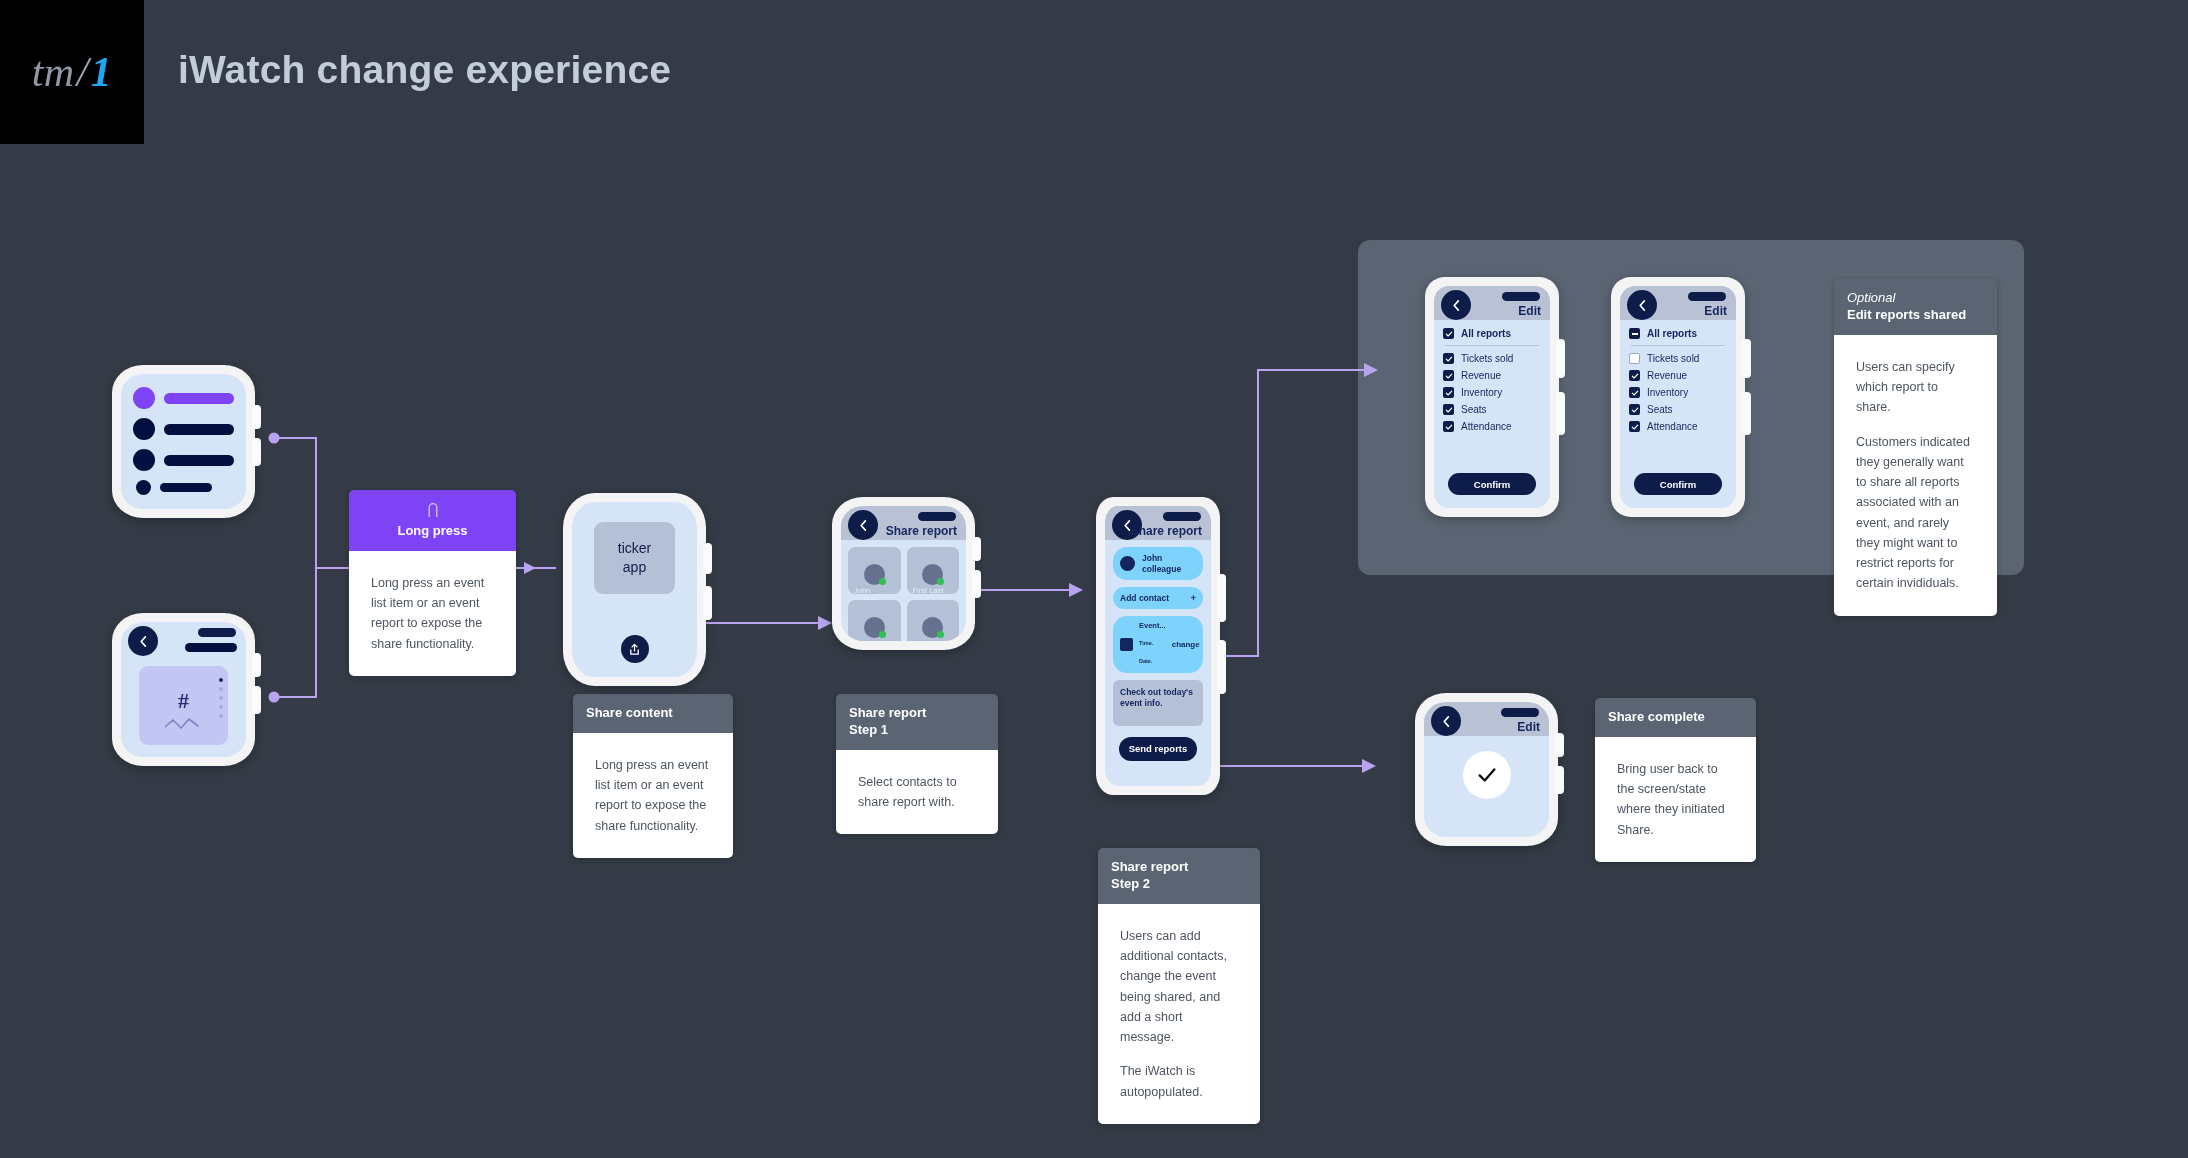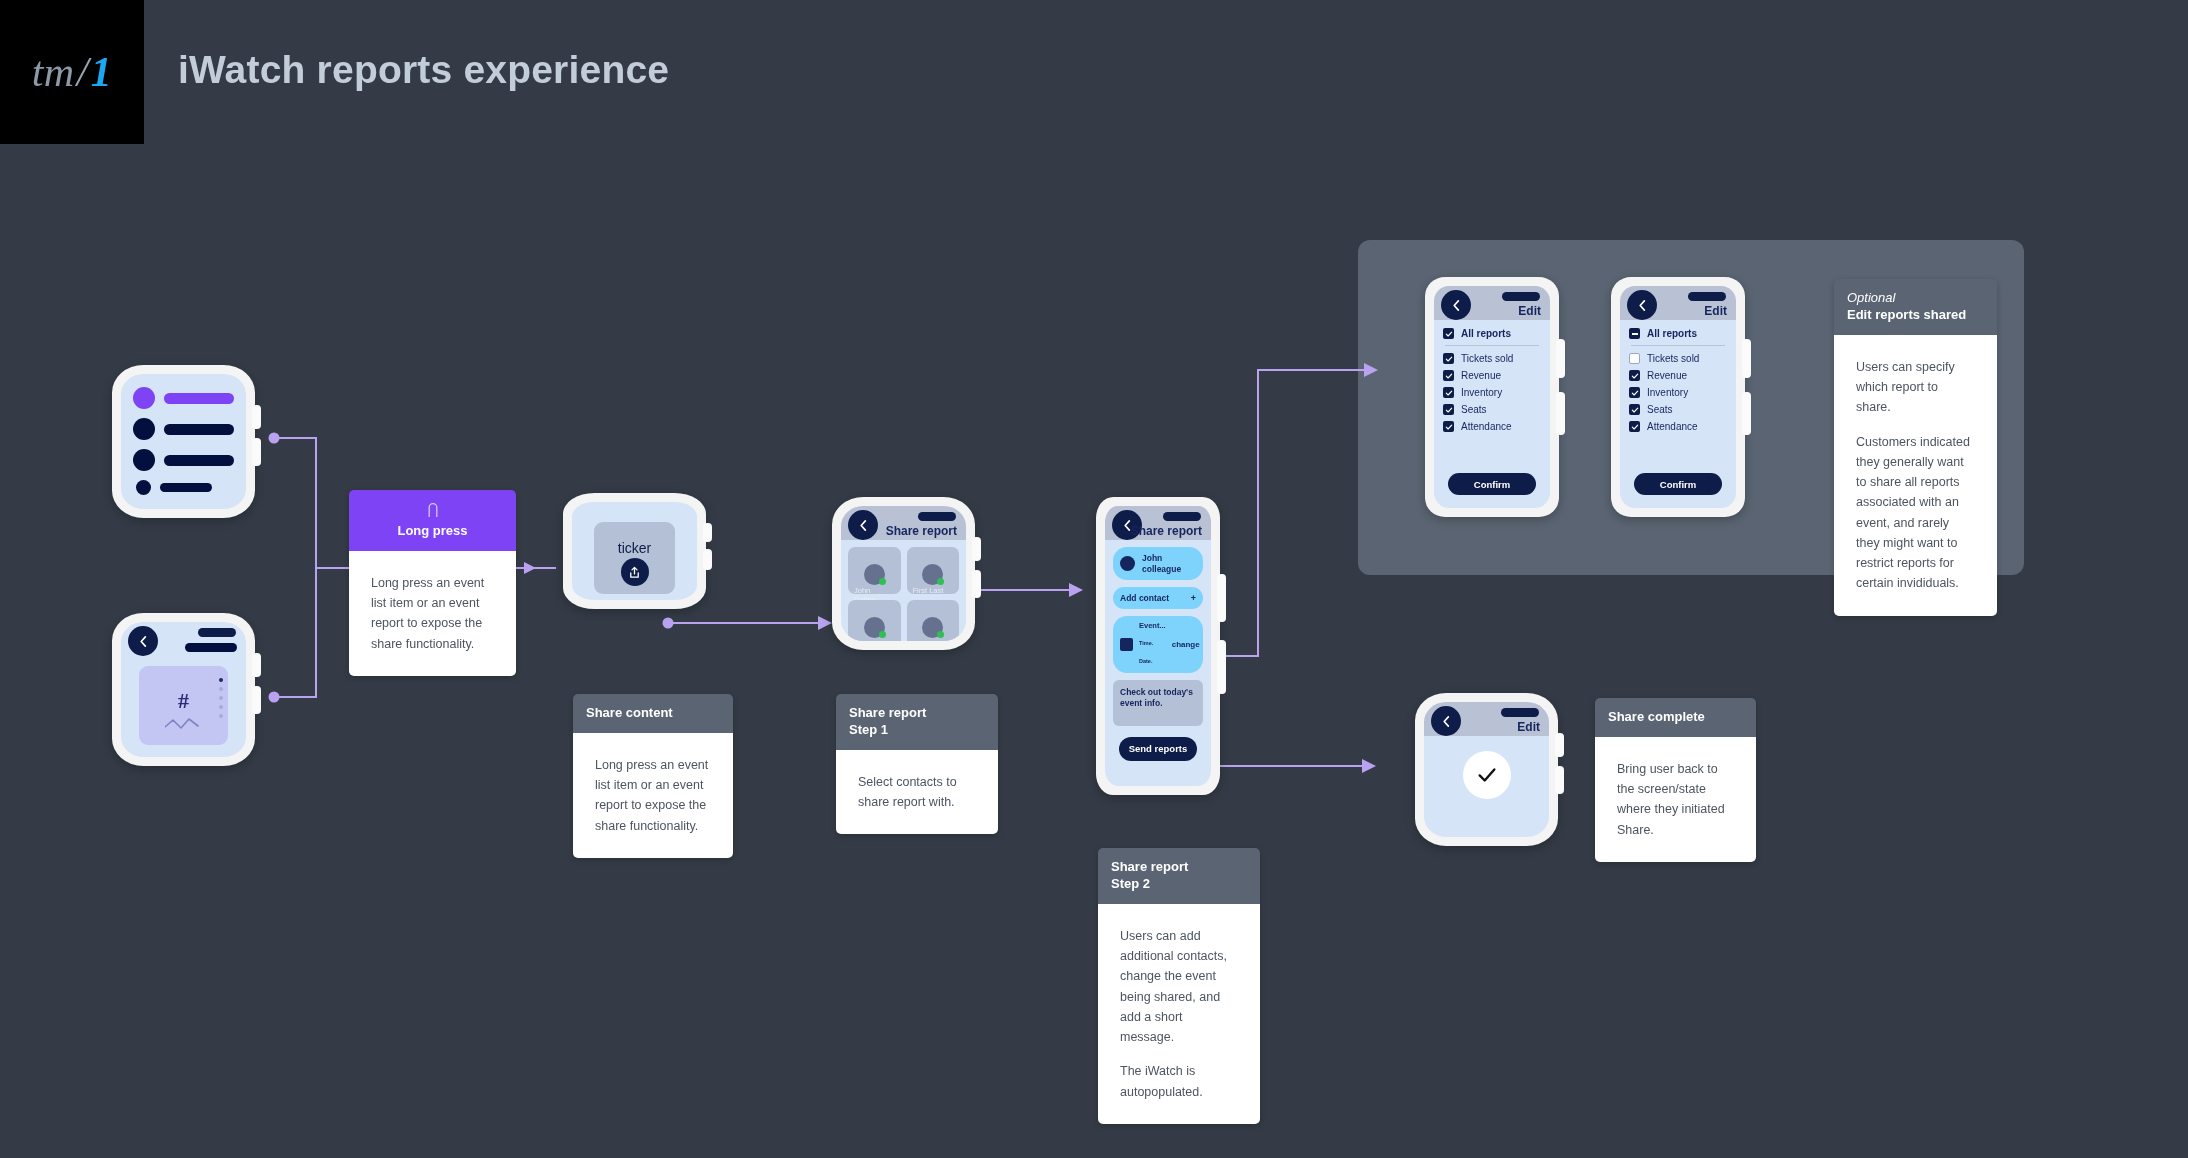--- a/index.html
+++ b/index.html
@@ -195,21 +195,21 @@
 </head>
 <body>
 
 <div id="canvas">
 
   <div class="logo-box">
     <div class="logo-text">
       <span class="logo-tm">tm</span><span class="logo-slash">/</span><span class="logo-one">1</span>
     </div>
   </div>
-  <div class="page-title">iWatch reports experience</div>
+  <div class="page-title">iWatch change experience</div>
 
   <div class="group-panel"></div>
 
   <svg class="conn" style="left:0;top:0;width:2188px;height:1158px;">
 
     <circle class="dot" cx="274" cy="438" r="5.5"></circle>
     <path d="M274 438 H316 V568 H349"></path>
 
     <circle class="dot" cx="274" cy="697" r="5.5"></circle>
     <path d="M274 697 H316 V568"></path>
@@ -297,21 +297,21 @@
       <svg class="touch-ico" viewBox="0 0 14 17">
         <path d="M3.2 16 V6.5 a3.8 3.8 0 0 1 7.6 0 V16" stroke="#d9c7ff" stroke-width="1.3" fill="none"></path>
       </svg>
       <span>Long press</span>
     </div>
     <div class="note-body">
       <p>Long press an event list item or an event report to expose the share functionality.</p>
     </div>
   </div>
 
-  <div class="watch" style="left:563px; top:493px; width:143px; height:116px;">
+  <div class="watch" style="left:563px; top:493px; width:143px; height:193px;">
     <div class="watch-body">
       <div class="crown c1"></div>
       <div class="crown c2"></div>
       <div class="watch-screen">
         <div class="ticker-card">
           <div>
             <div>ticker</div>
             <div>app</div>
           </div>
         </div>

